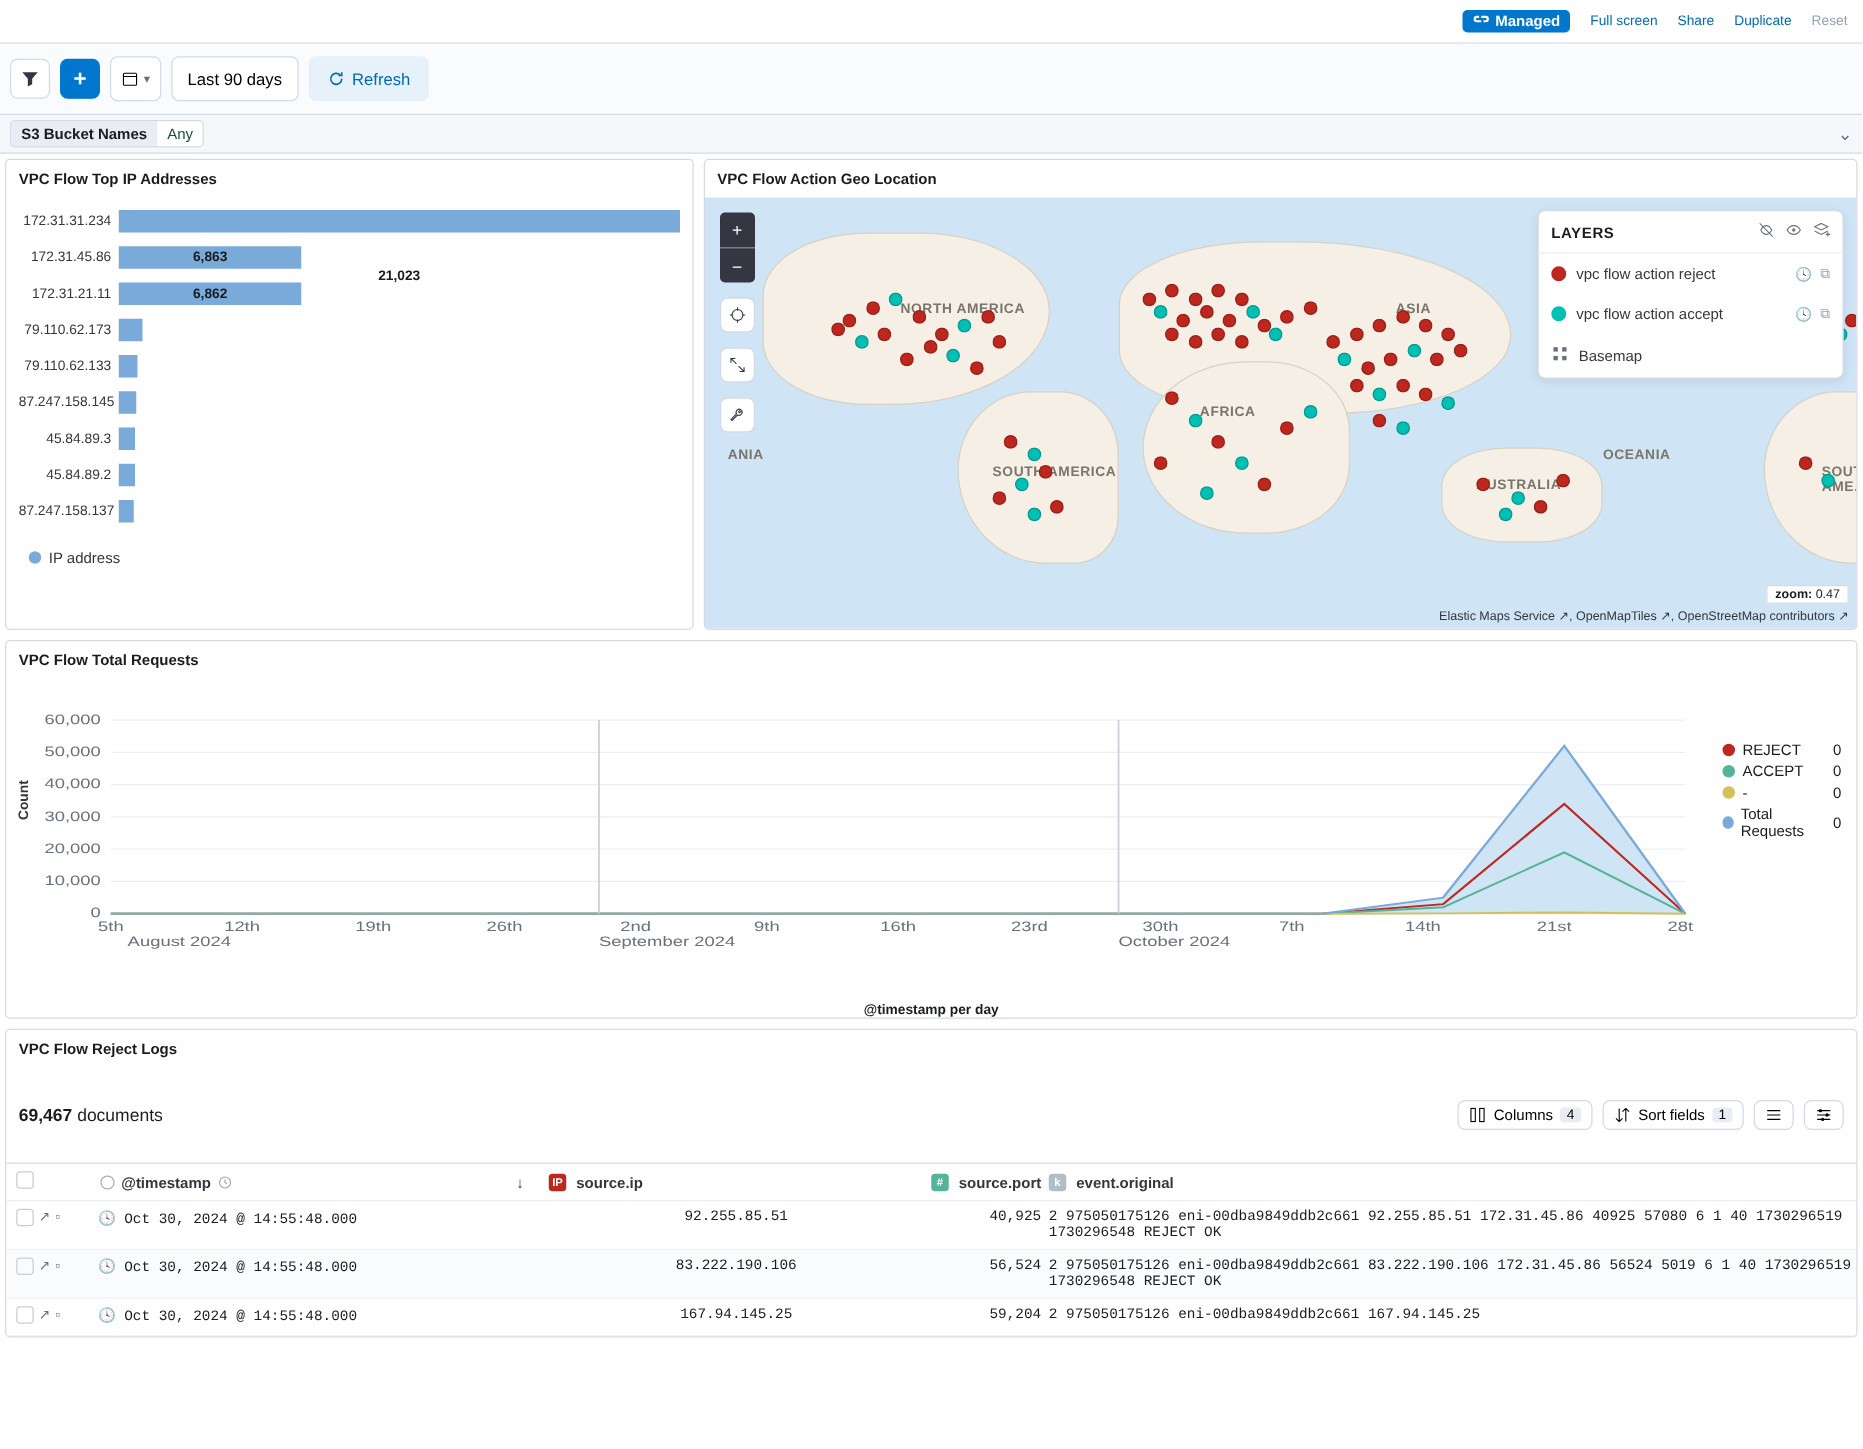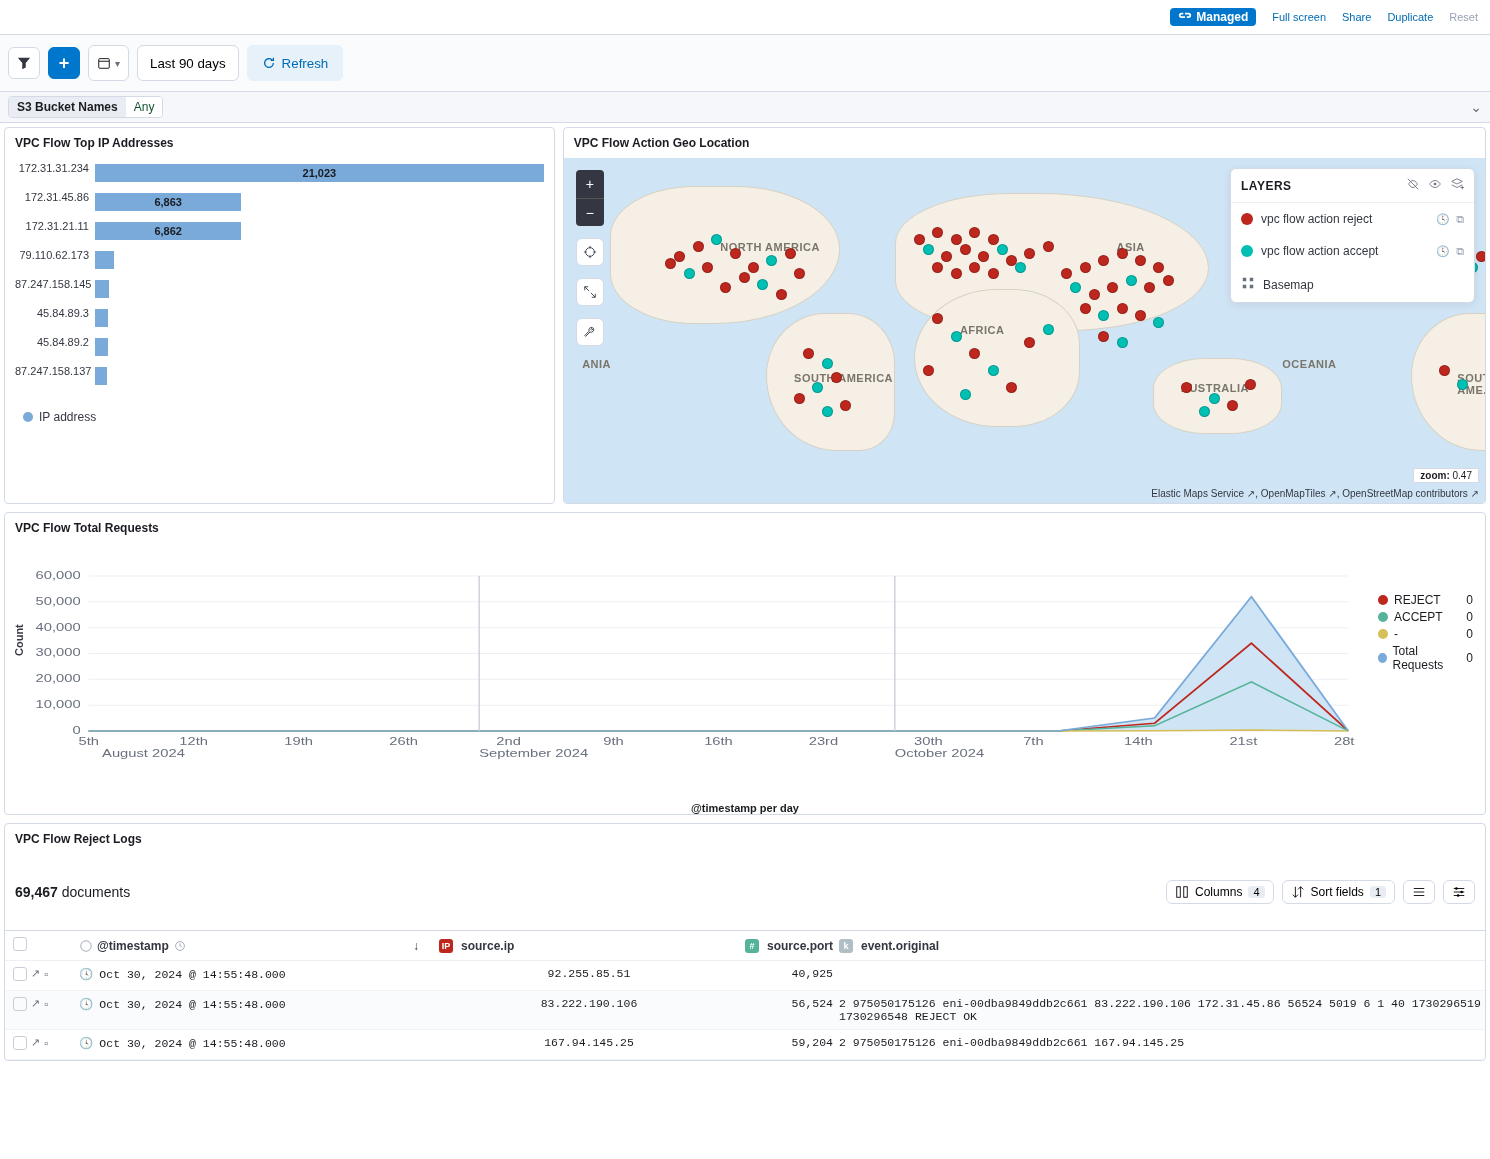--- a/index.html
+++ b/index.html
@@ -19,21 +19,21 @@
 .filterbar { display: flex; align-items: center; border-bottom: 1px solid #d3dae6; padding: 4px 8px; background: #f5f7fa; }
 .pill { display: inline-flex; border: 1px solid #d3dae6; border-radius: 4px; overflow: hidden; font-size: 12px; }
 .pill .pk { background: #e9edf3; padding: 3px 8px; font-weight: 600; }
 .pill .pv { padding: 3px 8px; color: #14532d; background: #fff; }
 .filterbar .chev { margin-left: auto; color: #69707d; cursor: pointer; }
 .dash { display: grid; grid-template-columns: 37.5% 62.5%; gap: 0; }
 .panel { border: 1px solid #d3dae6; margin: 4px; border-radius: 4px; background: #fff; overflow: hidden; display: flex; flex-direction: column; }
 .panel.full { grid-column: 1 / 3; gap: 20px; }
 .panel h3 { font-size: 12px; font-weight: 700; padding: 8px 10px; }
 .barlist { padding: 4px 10px 10px 10px; }
-.barrow { display: flex; align-items: flex-start; height: 29px; font-size: 11px; }
+.barrow { display: flex; align-items: center; height: 29px; font-size: 11px; }
 .barrow .lbl { width: 80px; text-align: right; padding-right: 6px; color: #343741; }
 .barrow .track { flex: 1; position: relative; height: 22px; }
 .barrow .bar { position: absolute; left: 0; top: 2px; height: 18px; background: #79aad9; }
 .barrow .val { position: absolute; left: 0; top: 2px; height: 18px; display: flex; align-items: center; padding: 0 6px; font-size: 11px; font-weight: 600; }
 .legend-ip { display: flex; align-items: center; gap: 6px; padding: 6px 12px 10px 18px; font-size: 12px; color: #343741; }
 .legend-ip .dot { width: 10px; height: 10px; border-radius: 50%; background: #79aad9; }
 .mapwrap { position: relative; flex: 1; background: #cfe4f5; overflow: hidden; min-height: 345px; }
 .mapcontrols { position: absolute; left: 12px; top: 12px; display: flex; flex-direction: column; gap: 12px; z-index: 10; }
 .mcgrp { display: flex; flex-direction: column; }
 .mcbtn { width: 28px; height: 28px; background: #343741; color: #fff; border: none; display: flex; align-items: center; justify-content: center; font-size: 14px; cursor: pointer; border-radius: 4px; }
@@ -129,21 +129,21 @@
 
 <div class="dash">
 
   <div class="panel">
     <h3>VPC Flow Top IP Addresses</h3>
     <div class="barlist" id="barlist">
         <div class="barrow">
           <span class="lbl">172.31.31.234</span>
       <span class="track">
             <span class="bar" style="width:100.0%"></span>
-      <span class="val" style="width:100.0%;justify-content:center;">21,023</span>
+      <span class="val" style="width:100.0%;justify-content:center;margin-top:44px;">21,023</span>
           </span>
         </div>
         <div class="barrow">
           <span class="lbl">172.31.45.86</span>
       <span class="track">
             <span class="bar" style="width:32.6%"></span>
       <span class="val" style="width:32.6%;justify-content:center;">6,863</span>
           </span>
         </div>
         <div class="barrow">
@@ -151,20 +151,27 @@
       <span class="track">
             <span class="bar" style="width:32.6%"></span>
       <span class="val" style="width:32.6%;justify-content:center;">6,862</span>
           </span>
         </div>
         <div class="barrow">
           <span class="lbl">79.110.62.173</span>
       <span class="track">
             <span class="bar" style="width:4.3%"></span>
       <span class="val" style="width:4.3%;justify-content:flex-end;padding-left:4.32%"></span>
+          </span>
+        </div>
+        <div class="barrow">
+          <span class="lbl">79.110.62.133</span>
+      <span class="track">
+            <span class="bar" style="width:3.3%"></span>
+      <span class="val" style="width:3.3%;justify-content:flex-end;padding-left:3.32%"></span>
           </span>
         </div>
         <div class="barrow">
           <span class="lbl">87.247.158.145</span>
       <span class="track">
             <span class="bar" style="width:3.1%"></span>
       <span class="val" style="width:3.1%;justify-content:flex-end;padding-left:3.12%"></span>
           </span>
         </div>
         <div class="barrow">
@@ -527,20 +534,21 @@
       <div id="logrows">
           <div class="row">
       <span style="padding-left:8px"><span class="chk"></span></span>
       <span class="icons">
         <span>↗</span>
         <span>▫</span>
       </span>
       <span class="mono"><span style="color:#98a2b3;margin-right:6px">🕓</span>Oct 30, 2024 @ 14:55:48.000</span>
       <span class="mono" style="text-align:center">92.255.85.51</span>
       <span class="mono" style="text-align:right;padding-right:6px">40,925</span>
+      <span class="mono evorig">2 975050175126 eni-00dba9849ddb2c661 92.255.85.51 172.31.45.86 40925 57080 6 1 40 1730296519 1730296548 REJECT OK</span>
           </div>
           <div class="row alt">
       <span style="padding-left:8px"><span class="chk"></span></span>
       <span class="icons">
         <span>↗</span>
         <span>▫</span>
       </span>
       <span class="mono"><span style="color:#98a2b3;margin-right:6px">🕓</span>Oct 30, 2024 @ 14:55:48.000</span>
       <span class="mono" style="text-align:center">83.222.190.106</span>
       <span class="mono" style="text-align:right;padding-right:6px">56,524</span>

